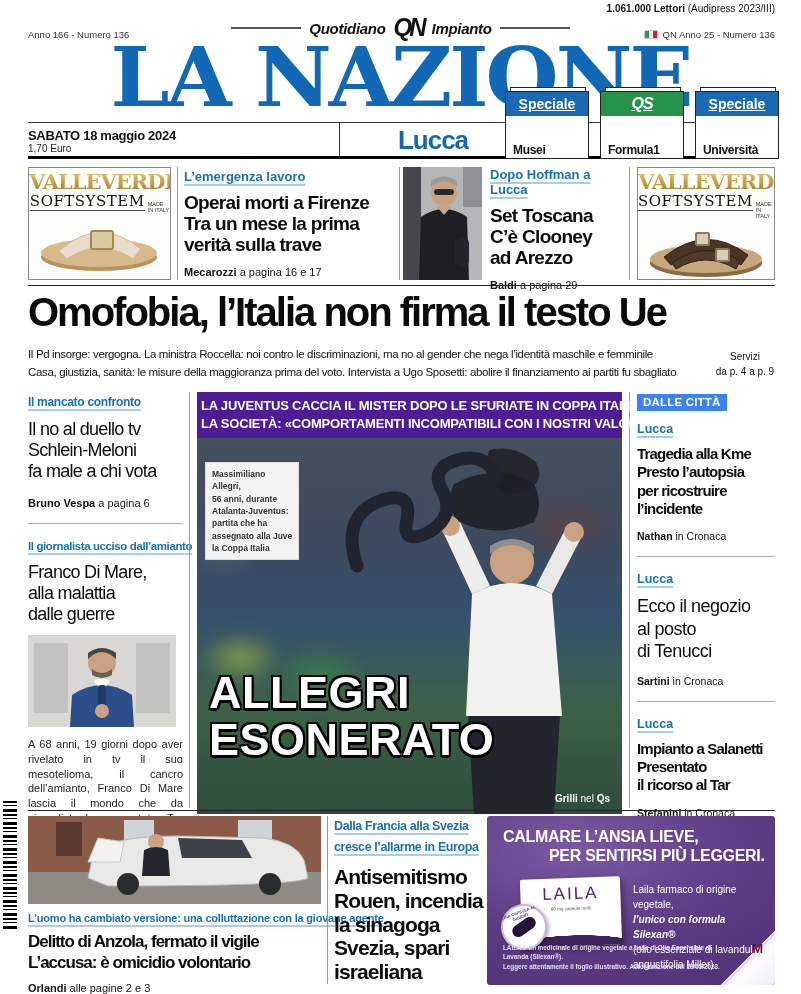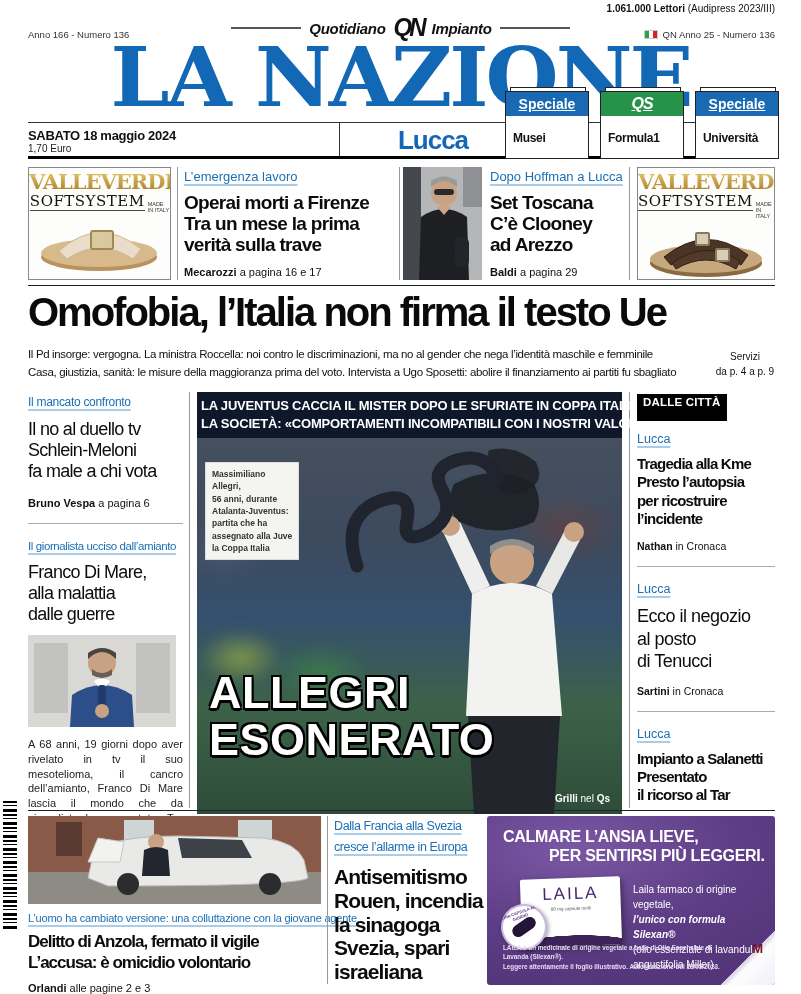--- a/index.html
+++ b/index.html
@@ -34,23 +34,23 @@
   .date-main { font-size:13px; font-weight:700; letter-spacing:-0.3px; }
   .date-price { font-size:10px; color:#222; }
   .edition { position:absolute; left:340px; top:2px; width:130px; text-align:center; font-size:26px; font-weight:700; color:#1268b5; letter-spacing:-1px; }
   .edition-plus { position:absolute; left:476px; top:2px; font-size:27px; font-weight:700; color:#1268b5; }
   
   .specials { position:absolute; top:91px; left:505px; display:flex; gap:11px; z-index:5; }
   .spec-card { position:relative; width:84px; height:68px; background:#fff; border:1px solid #222; }
   .spec-card::before { content:""; position:absolute; top:-5px; left:4px; right:2px; height:6px; background:#fff; border:1px solid #222; z-index:-1; }
   .spec-head { height:24px; display:flex; align-items:center; justify-content:center; color:#fff; font-weight:700; font-size:14px;text-decoration:underline; }
   .spec-head.qs { font-style:italic; letter-spacing:-1px; font-size:16px; }
-  .spec-label { padding:15px 0 0 7px; font-size:12px; font-weight:700; letter-spacing:-0.3px; }
-  
-  .kicker { color:#1a6fb5; font-weight:400; text-decoration:underline; text-decoration-color:#a9cce9; text-decoration-thickness:2px; text-underline-offset:3px; }
+  .spec-label { padding:27px 0 0 7px; font-size:12px; font-weight:700; letter-spacing:-0.3px; }
+  
+  .kicker { color:#1a6fb5; font-weight:700; text-decoration:underline; text-decoration-color:#a9cce9; text-decoration-thickness:2px; text-underline-offset:3px; }
   .byline { font-size:11px; color:#111; }
   .byline b { font-weight:700; }
   .hl { font-weight:700; letter-spacing:-0.7px; color:#0c0c0c; }
   .hl div, .nowrap { white-space:nowrap; }
   .hl-light { font-weight:400; }
   .vrule { position:absolute; width:1px; background:#999; }
   .hrule { position:absolute; left:28px; width:747px; border-top:1.5px solid #222; }
   
   .vv-ad { position:absolute; top:167px; height:113px; border:1px solid #888; background:#fdfdfb; overflow:hidden; }
   .vv-brand { font-family:"DejaVu Serif", serif; font-weight:700; font-size:21px; letter-spacing:-1px;
@@ -68,29 +68,29 @@
   .lead-deck { position:absolute; top:346px; left:28px; font-size:11.5px; letter-spacing:-0.35px; line-height:1.55; color:#111; white-space:nowrap; }
   .lead-serv { position:absolute; top:349px; left:712px; width:66px; text-align:center; font-size:10px; line-height:1.5; }
   
   .leftcol { position:absolute; left:28px; top:392px; width:155px; }
   .leftcol .kicker { font-size:12px; display:inline-block; margin-bottom:10px; letter-spacing:-0.3px; white-space:nowrap; }
   .leftcol .hl { font-size:18px; letter-spacing:-0.7px; line-height:1.18; }
   .leftcol .byline { margin-top:14px; }
   .col-div { border-top:1px solid #aaa; margin:14px 0 12px 0; }
   .body-txt { font-size:11px; line-height:1.33; text-align:justify; color:#222; margin-top:10px; }
   .centercol { position:absolute; left:197px; top:392px; width:425px; }
-  .banner { background:#0f172a; color:#fff; font-weight:700; font-size:13px; letter-spacing:-0.2px; text-align:center; padding:5px 4px 6px; line-height:1.35; }
+  .banner { background:#4c1d95; color:#fff; font-weight:700; font-size:13px; letter-spacing:-0.2px; text-align:center; padding:5px 4px 6px; line-height:1.35; }
   .banner div { white-space:nowrap; }
   .mainphoto { position:relative; width:425px; height:376px; overflow:hidden; background:#3a4450; }
   .caption-box { position:absolute; left:8px; top:24px; width:94px; background:#f4f4f1; border:1px solid #ddd; padding:5px 4px 5px 6px; font-size:8.5px; font-weight:700; color:#333; line-height:1.45; z-index:4; }
   .photo-title { position:absolute; left:12px; top:232px; z-index:4; font-size:45px; font-weight:700; letter-spacing:0.5px; line-height:1.04; color:#fff;
     text-shadow:-2px -2px 0 #000, 2px -2px 0 #000, -2px 2px 0 #000, 2px 2px 0 #000, 0 3px 0 #000; }
   .photo-credit { position:absolute; right:12px; bottom:10px; z-index:4; color:#fff; font-size:10px; }
   .rightcol { position:absolute; left:637px; top:392px; width:138px; }
-  .badge { display:inline-block; background:#000000; color:#fff; font-weight:700; font-size:11.5px; padding:2px 6px 13px; letter-spacing:0.2px; margin-bottom:8px; }
+  .badge { display:inline-block; background:#3b82f6; color:#fff; font-weight:700; font-size:11.5px; padding:2px 6px 3px; letter-spacing:0.2px; margin-bottom:8px; }
   .rightcol .kicker { font-size:12.5px; display:inline-block; margin-bottom:9px; }
   .rightcol .hl-b { font-size:15px; font-weight:700; letter-spacing:-0.8px; line-height:1.22; }
   .rightcol .hl-l { font-size:18px; font-weight:400; letter-spacing:-0.5px; line-height:1.25; }
   .rightcol .byline { margin-top:12px; font-size:10.5px; }
   
   .barcode { position:absolute; left:2px; top:800px; width:16px; height:132px;
     background:repeating-linear-gradient(#000 0 2px, #fff 2px 4px, #000 4px 5px, #fff 5px 8px, #000 8px 11px, #fff 11px 13px); border:1px solid #fff; }
   .bot-left { position:absolute; left:28px; top:816px; width:293px; }
   .bot-left .kicker { font-size:11px; display:inline-block; margin:8px 0 7px; white-space:nowrap; letter-spacing:-0.2px; }
   .bot-left .hl { font-size:17px; letter-spacing:-1px; line-height:1.25; }

